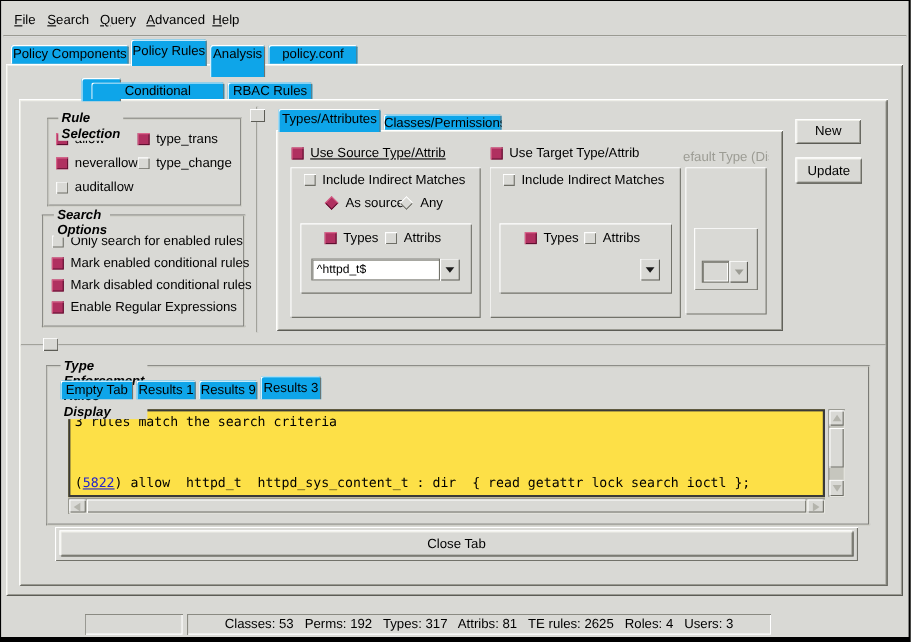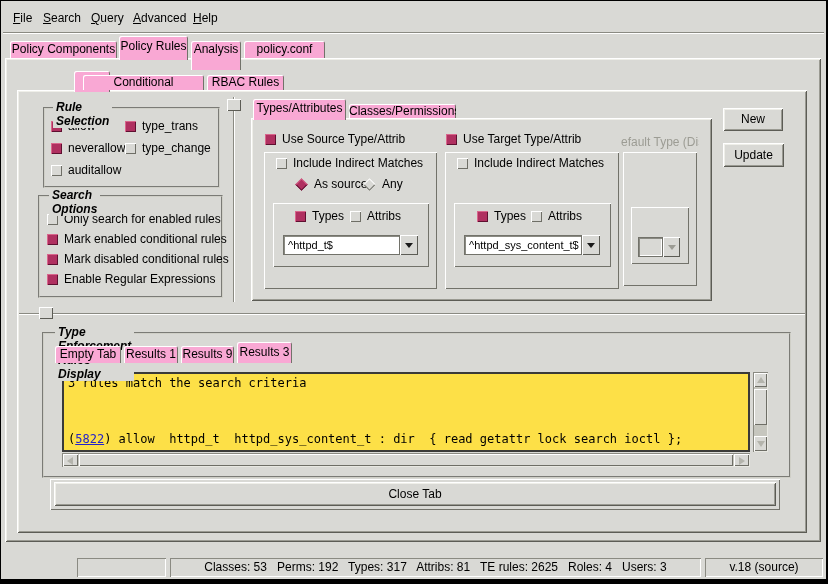--- a/index.html
+++ b/index.html
@@ -14,21 +14,21 @@
   
   .raised1{box-shadow:inset 1px 1px 0 #ffffff, inset -1px -1px 0 #72726a;}
   .raised2{box-shadow:inset 1px 1px 0 #ffffff, inset -1px -1px 0 #5c5c55, inset 2px 2px 0 #efefe9, inset -2px -2px 0 #9a9a92;}
   .groove{border:2px groove #cfcfc7;}
   
   .menu-item{position:absolute;top:10px;cursor:default;}
   .menu-item::first-letter{text-decoration:underline;}
   .menubar-sep{position:absolute;left:2px;right:2px;top:31px;height:1px;background:#8a8a82;border-bottom:1px solid #fff;}
   
   .page{position:absolute;background:#d9d9d5;z-index:1;}
-  .tab{position:absolute;background:#f9a8d4;text-align:center;z-index:2;
+  .tab{position:absolute;background:#0ea5e9;text-align:center;z-index:2;
        box-shadow:inset 1px 1px 0 #ffffff, inset -1px 0 0 #72726a;
        border-top-left-radius:2px;border-top-right-radius:2px;overflow:hidden;}
   .tab.active{z-index:3;}
   
   .group-title{position:absolute;background:#d9d9d5;padding:0 3px;font-weight:bold;font-style:italic;z-index:4;}
   
   .cb{position:absolute;width:11px;height:11px;background:#d9d9d5;
       box-shadow:inset 1px 1px 0 #ffffff, inset -1px -1px 0 #6e6e66;}
   .cb.checked{background:#b03060;box-shadow:inset 1px 1px 0 #d8668c, inset -1px -1px 0 #5e1030;}
   .radio{position:absolute;width:9px;height:9px;background:#d9d9d5;transform:rotate(45deg);
@@ -130,21 +130,21 @@
     <div class="sash-v" style="left:232px;top:96px;height:205px;"></div>
     <div class="sash-handle" style="left:226px;top:98px;"></div>
 
     <div class="page raised2" style="left:250px;top:117px;width:461px;height:183px;z-index:4;"></div>
     <div class="tab active" style="left:252px;top:98px;width:93px;height:21px;line-height:19px;z-index:6;">Types/Attributes *</div>
     <div class="tab" style="left:348px;top:103px;width:107px;height:14px;line-height:14px;z-index:6;">Classes/Permissions</div>
 
     <div class="abs" style="left:0;top:0;z-index:6;">
 
       <span class="cb checked" style="left:264px;top:133px;"></span>
-      <span class="lbl" style="left:281px;top:131px;">Use Source Type/Attrib</span>
+      <span class="lbl" style="left:281px;top:131px;text-decoration:underline;">Use Source Type/Attrib</span>
       <div class="abs raised1" style="left:263px;top:151px;width:173px;height:137px;"></div>
 
       <span class="cb" style="left:275px;top:157px;"></span>
       <span class="lbl" style="left:292px;top:155px;">Include Indirect Matches</span>
 
       <span class="radio checked" style="left:296px;top:179px;"></span>
       <span class="lbl" style="left:313px;top:176px;">As source</span>
       <span class="radio" style="left:364px;top:179px;"></span>
       <span class="lbl" style="left:381px;top:176px;">Any</span>
 
@@ -166,21 +166,20 @@
 
       <span class="cb" style="left:456px;top:157px;"></span>
       <span class="lbl" style="left:473px;top:155px;">Include Indirect Matches</span>
 
       <div class="abs raised1" style="left:453px;top:202px;width:157px;height:64px;"></div>
       <span class="cb checked" style="left:476px;top:210px;"></span>
       <span class="lbl" style="left:493px;top:208px;">Types</span>
       <span class="cb" style="left:530px;top:210px;"></span>
       <span class="lbl" style="left:547px;top:208px;">Attribs</span>
       <div class="combo" style="left:463px;top:234px;width:136px;">
-        <div class="field" style="right:18px;">^httpd_sys_content_t$</div>
         <div class="btn">
             <span class="arrow"></span>
           </div>
       </div>
 
       <div class="lbl gray-text" style="left:620px;top:134px;width:78px;overflow:hidden;">efault Type (Disa</div>
       <div class="abs raised1" style="left:622px;top:151px;width:74px;height:134px;"></div>
       <div class="abs raised1" style="left:630px;top:206px;width:58px;height:57px;"></div>
       <div class="combo disabled" style="left:637px;top:236px;width:42px;">
         <div class="field" style="right:17px;"></div>
@@ -232,15 +231,14 @@
           <span class="tri right"></span>
         </div>
     </div>
 
     <div class="abs raised1" style="left:49px;top:478px;width:730px;height:31px;"></div>
     <div class="pushbtn" style="left:53px;top:481px;width:722px;height:24px;line-height:24px;">Close Tab</div>
   </div>
 
   <div class="status-cell" style="left:76px;width:89px;"></div>
   <div class="status-cell" style="left:169px;width:531px;">Classes: 53   Perms: 192   Types: 317   Attribs: 81   TE rules: 2625   Roles: 4   Users: 3</div>
-  <div class="status-cell" style="left:704px;width:118px;">v.18 (source)</div>
 
 </div>
 
 </body></html>

